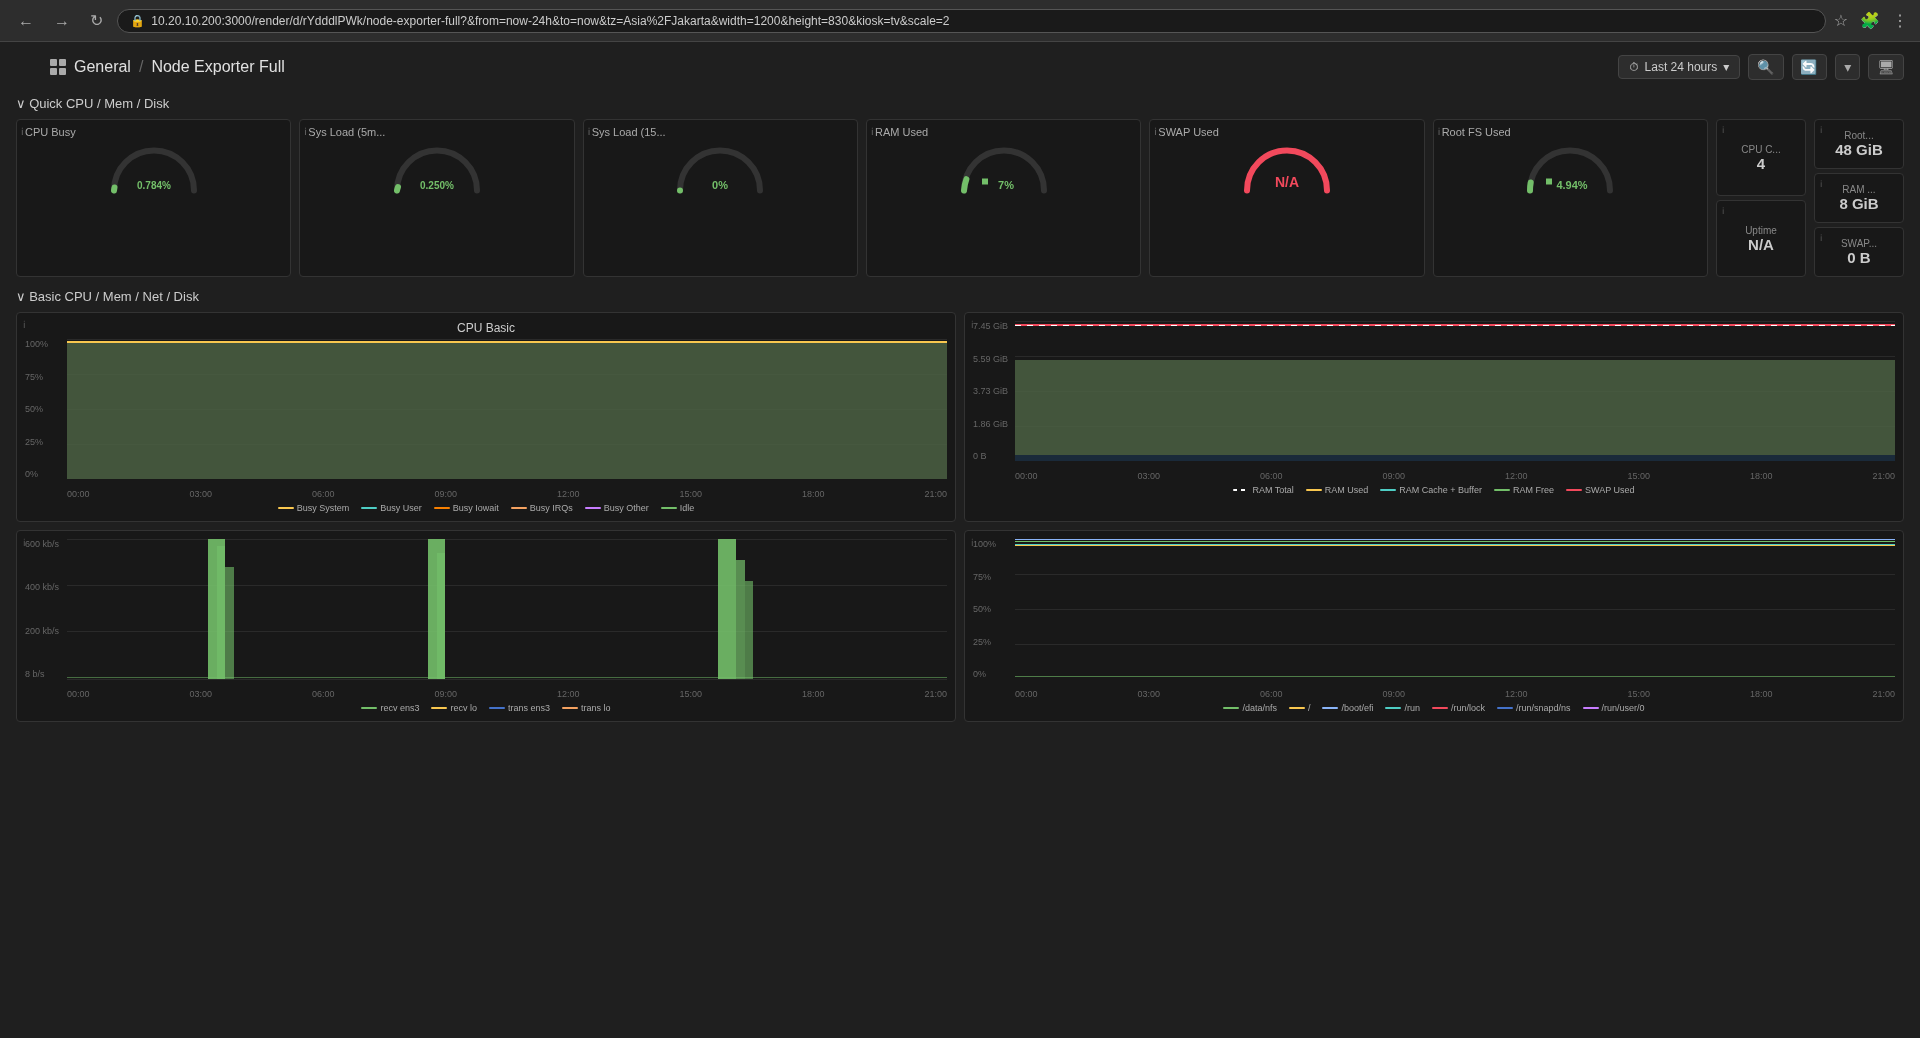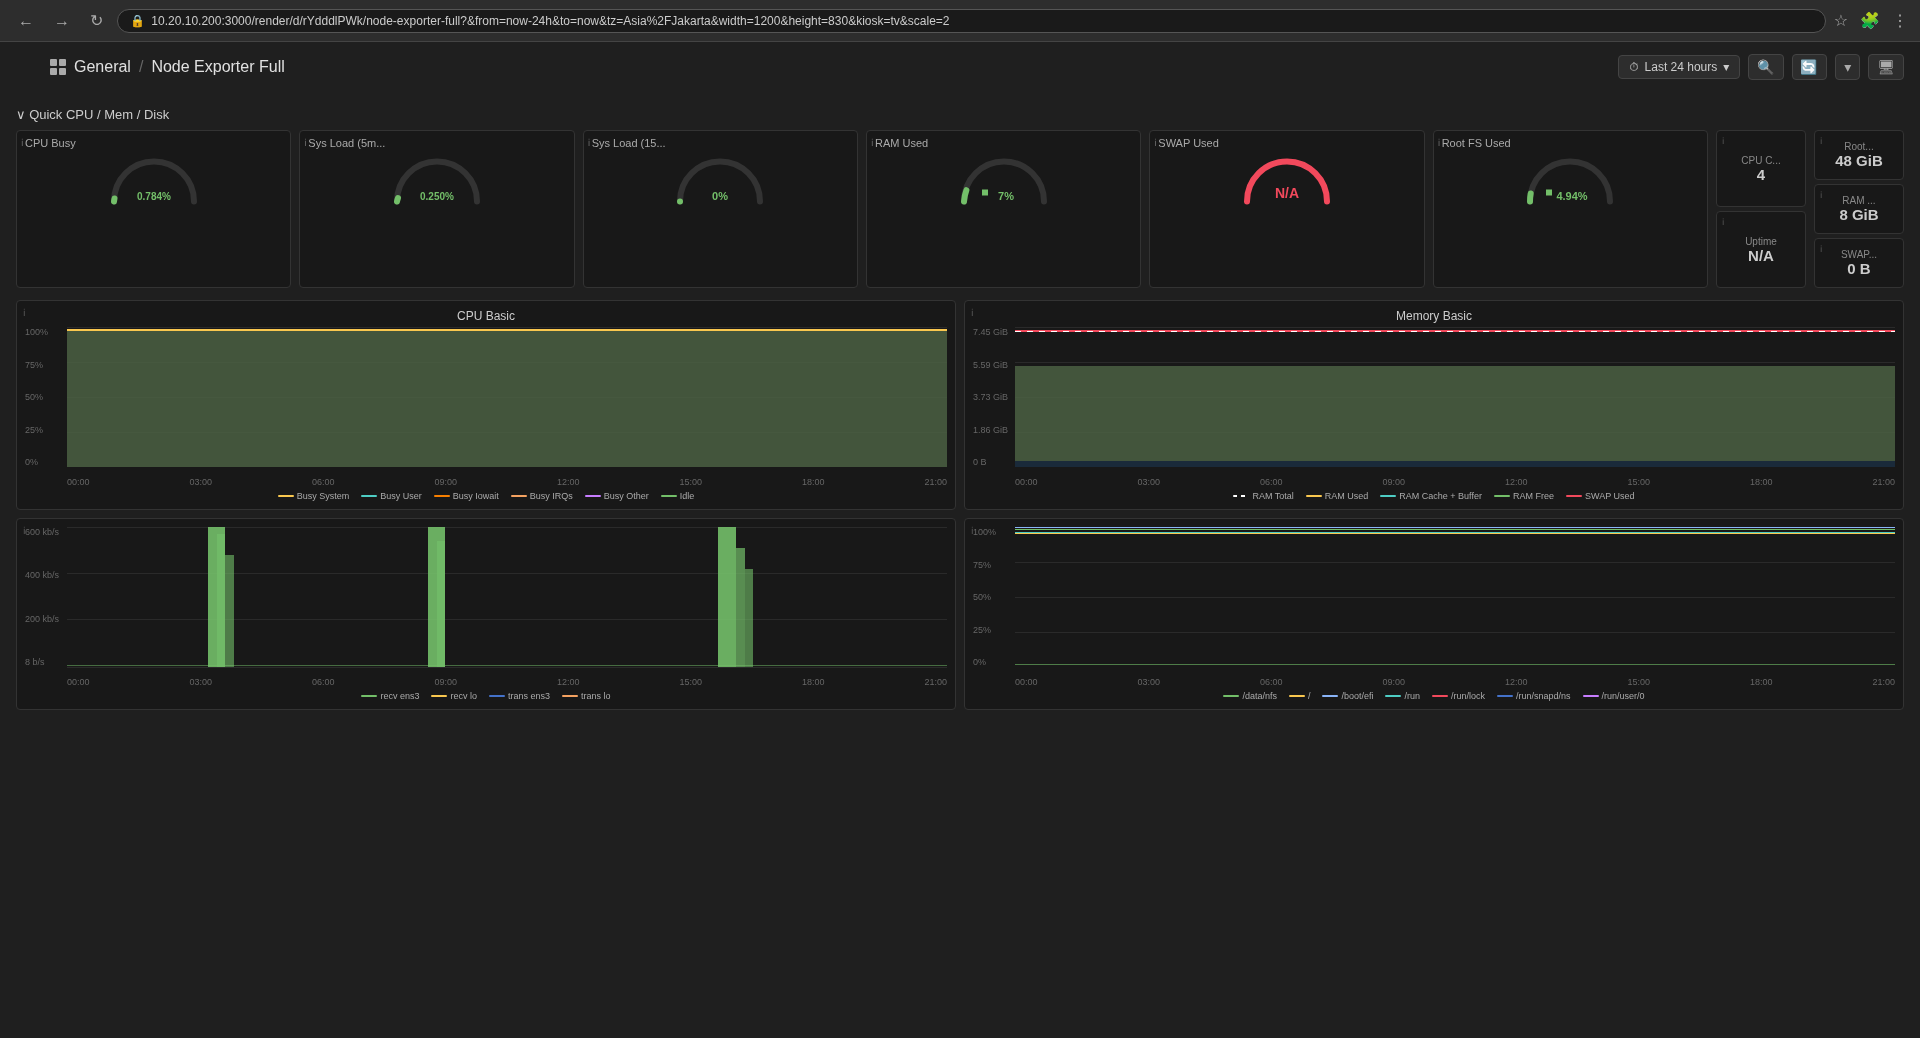--- a/index.html
+++ b/index.html
@@ -49,21 +49,21 @@
       padding: 12px 16px;
       background: #1f1f1f;
       min-height: calc(100vh - 42px);
     }
 
     
     .dash-header {
       display: flex;
       align-items: center;
       justify-content: space-between;
-      margin-bottom: 27px;
+      margin-bottom: 16px;
       padding-left: 34px;
     }
     .dash-title {
       display: flex;
       align-items: center;
       gap: 8px;
       font-size: 16px;
       color: #e0e0e0;
     }
     .dash-title .grid-icon {
@@ -421,20 +421,23 @@
       </div>
       <div class="stat-mini-card" style="position:relative">
         <span style="position:absolute;top:3px;left:5px;font-size:9px;color:#555">ℹ</span>
         <div class="label">SWAP...</div>
         <div class="value">0 B</div>
       </div>
     </div>
 
   </div>
 
+  <div class="section-header">
+    <span>∨ Basic CPU / Mem / Net / Disk</span>
+  </div>
 
   <div class="charts-row">
 
     <div class="chart-card">
       <span class="chart-info-icon">ℹ</span>
       <div class="chart-title">CPU Basic</div>
       <div class="chart-area">
         <div class="chart-y-labels">
           <span>100%</span>
           <span>75%</span>
@@ -487,21 +490,20 @@
         </div>
         <div class="legend-item">
           <div class="legend-dot" style="background:#73bf69;"></div>
           <span>Idle</span>
         </div>
       </div>
     </div>
 
     <div class="chart-card">
       <span class="chart-info-icon">ℹ</span>
-      <div class="chart-title">Memory Basic</div>
       <div class="chart-area">
         <div class="chart-y-labels">
           <span>7.45 GiB</span>
           <span>5.59 GiB</span>
           <span>3.73 GiB</span>
           <span>1.86 GiB</span>
           <span>0 B</span>
         </div>
         <div class="chart-canvas-area">
           <div class="grid-line" style="top:0%"></div>

